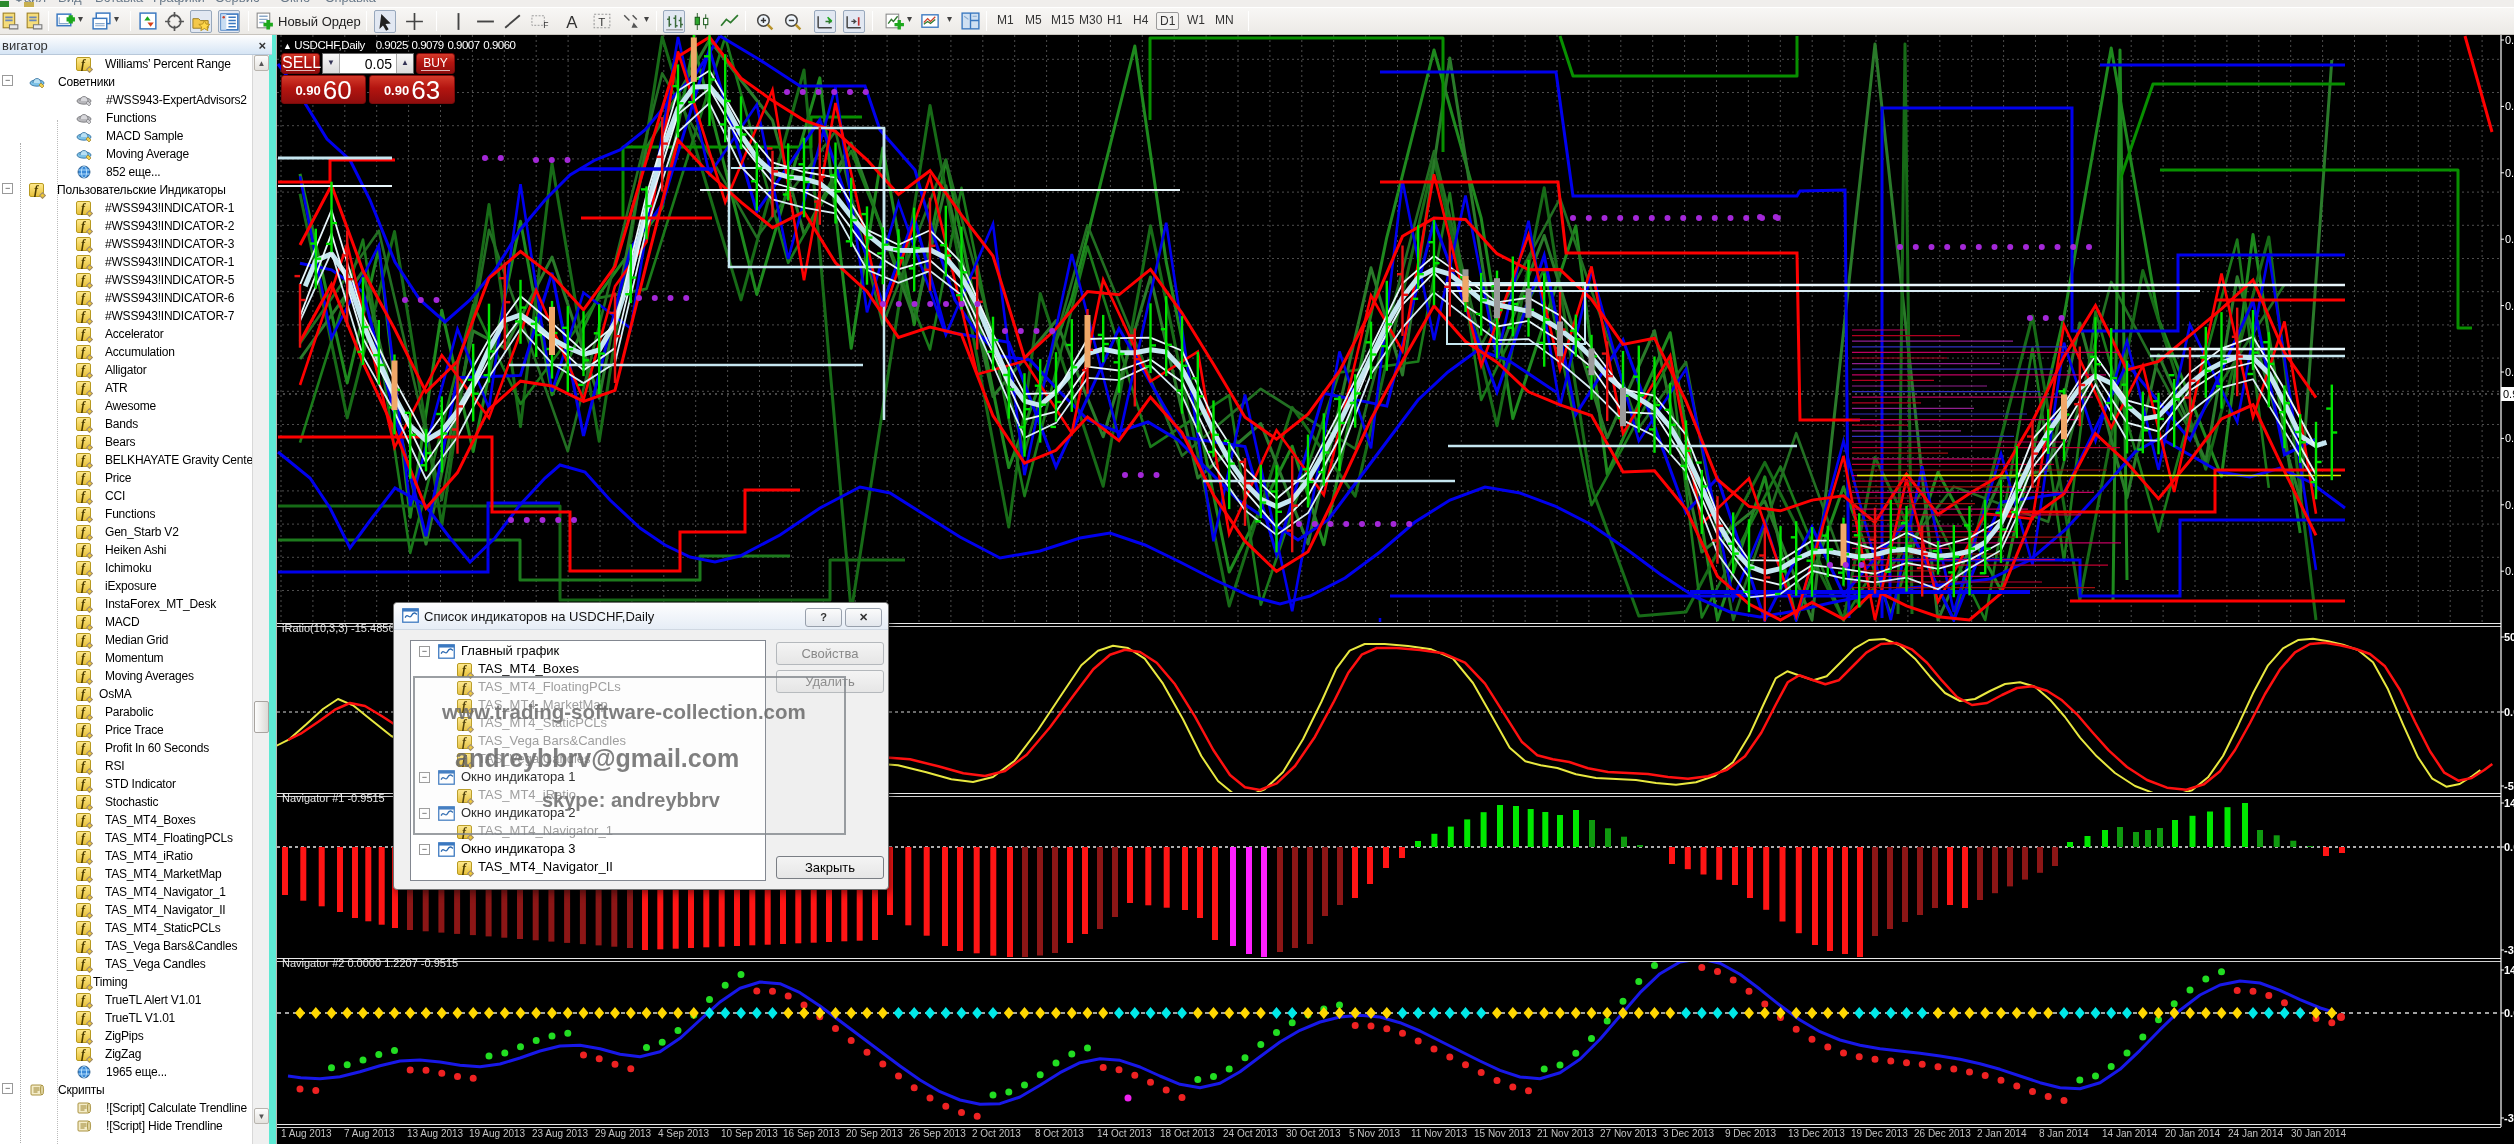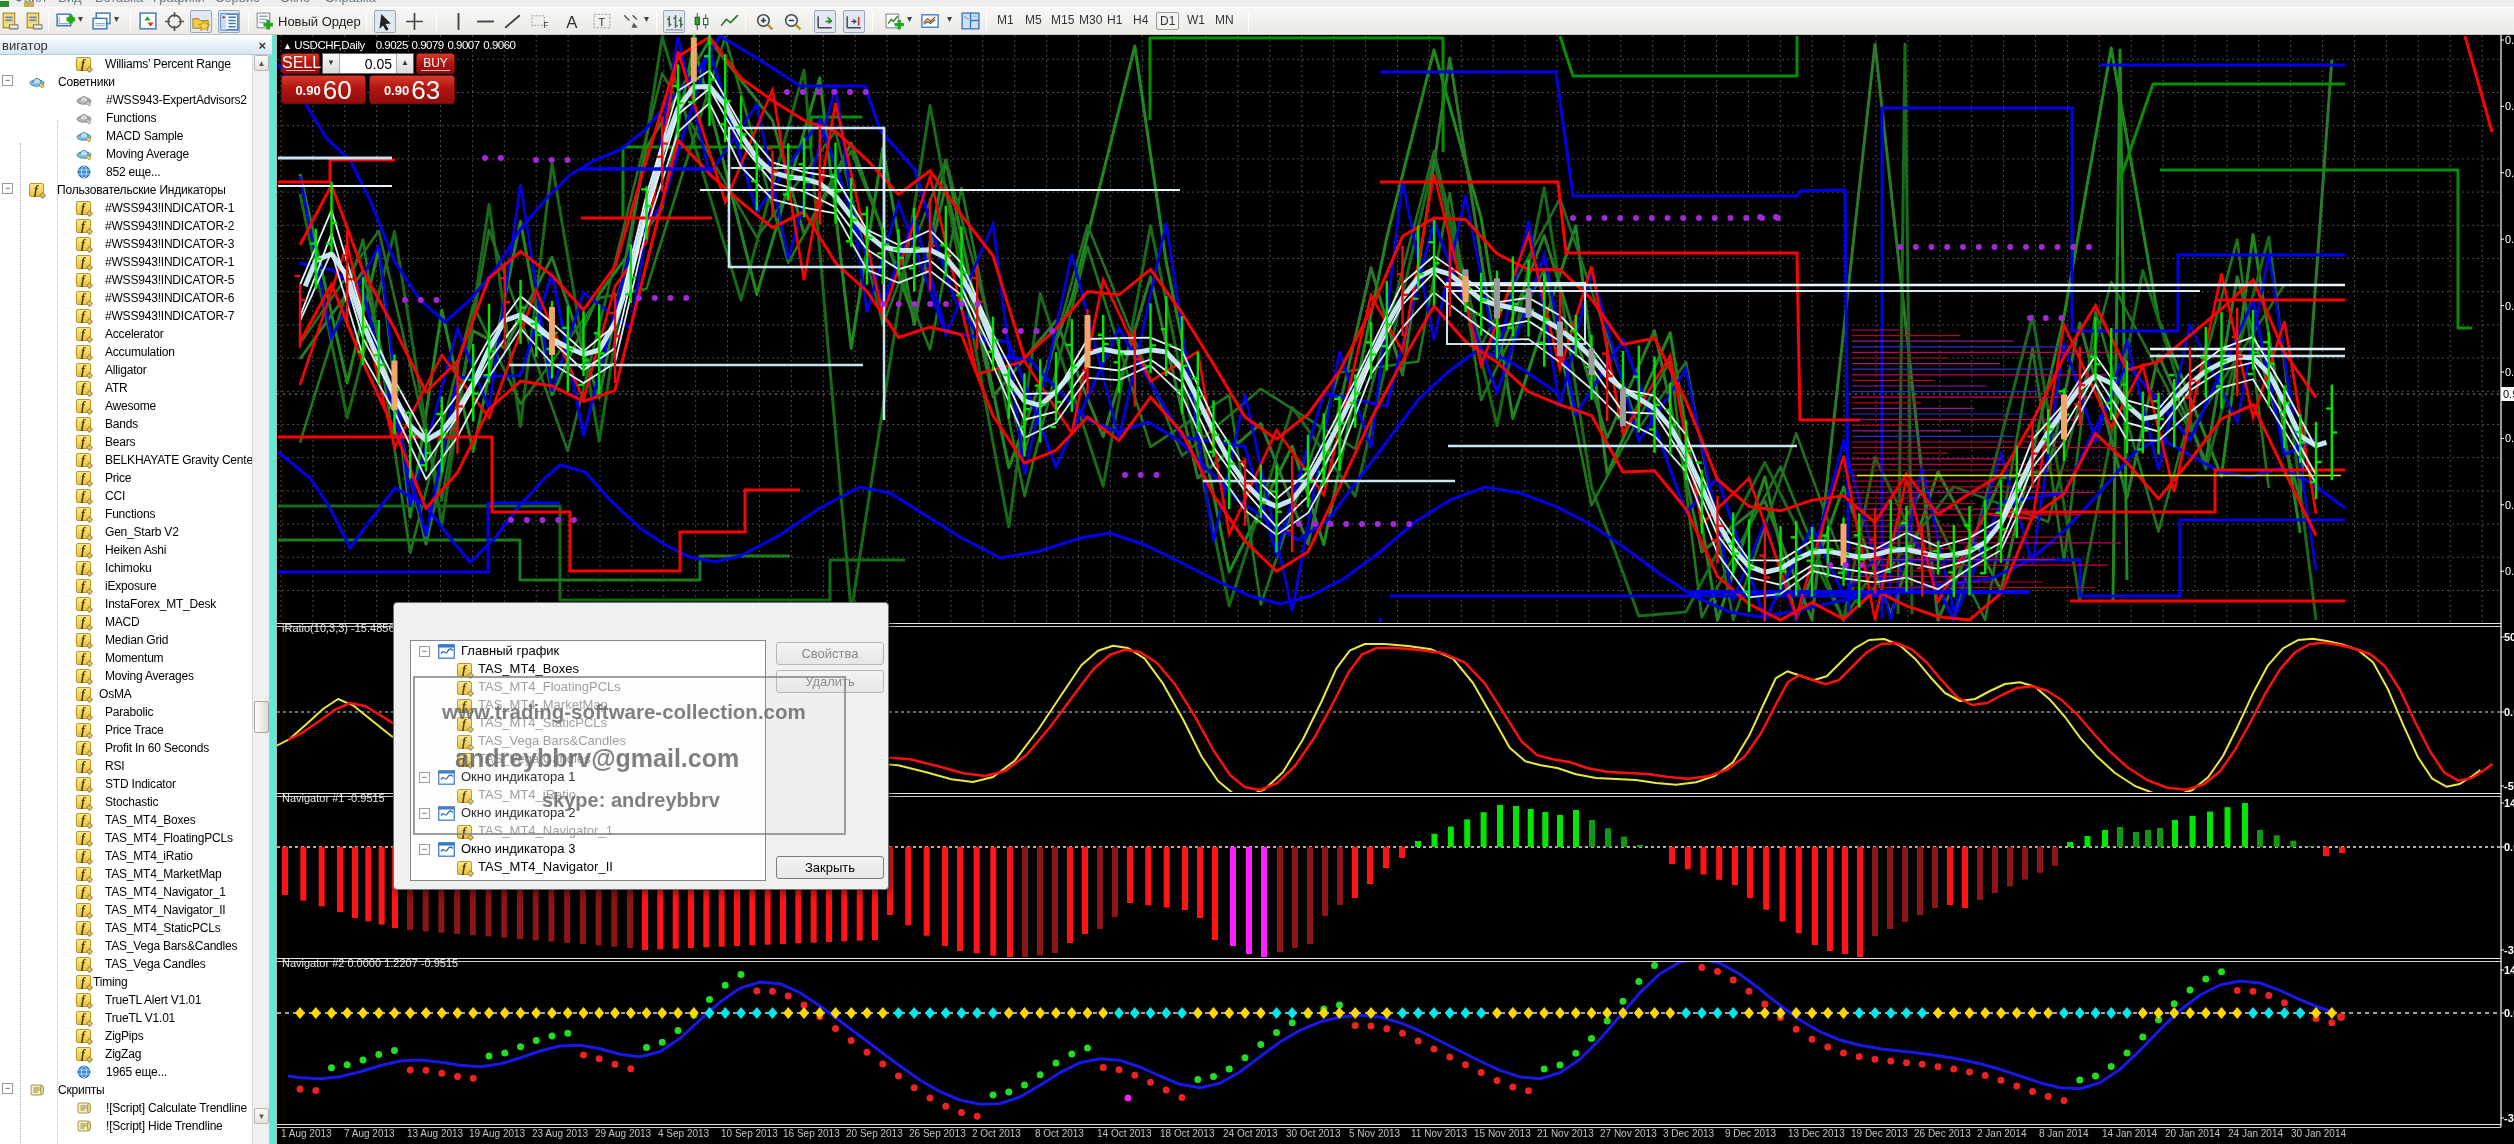--- a/index.html
+++ b/index.html
@@ -1204,20 +1204,26 @@
   <div id="tspin">
         <span class="dn">▼</span>
         <span class="val">0.05</span>
         <span class="up">▲</span>
       </div>
   <div class="trbtn" id="tbuy">BUY</div>
   <div class="trbtn" id="tpsell"><span class="smpx">0.90</span><span class="bigpx">60</span></div>
   <div class="trbtn" id="tpbuy"><span class="smpx">0.90</span><span class="bigpx">63</span></div>
 </div>
 <div id="dlg">
+  <div id="dcap"><svg class="dic" viewBox="0 0 16 14">
+          <rect x="0.7" y="0.7" width="14.6" height="12.6" fill="#fff" stroke="#3a78c0" stroke-width="1.2"></rect>
+          <rect x="0.7" y="0.7" width="14.6" height="2.6" fill="#3a78c0"></rect>
+          <path d="M3 9 C5 4,7 11,9 7 S13 5,14 6" stroke="#2a68b0" fill="none" stroke-width="1.3"></path>
+        </svg>Список индикаторов на USDCHF,Daily
+    <div class="dbtn" id="dhelp">?</div><div class="dbtn" id="dclose">✕</div></div>
   <div id="dtreebox">
         <div class="drow" style="top:2px;padding-left:8px"><span class="dexp">−</span><svg class="dic" viewBox="0 0 16 14">
             <rect x="0.7" y="0.7" width="14.6" height="12.6" fill="#fff" stroke="#3a78c0" stroke-width="1.2"></rect>
             <rect x="0.7" y="0.7" width="14.6" height="2.6" fill="#3a78c0"></rect>
             <path d="M3 9 C5 4,7 11,9 7 S13 5,14 6" stroke="#2a68b0" fill="none" stroke-width="1.3"></path>
           </svg><span class="dk">Главный график</span></div>
         <div class="drow" style="top:20px;padding-left:46px"><span class="fic" style="background:linear-gradient(180deg,#ffe98c,#e8c23c)"><i>f</i><b></b></span><span class="dk">TAS_MT4_Boxes</span></div>
         <div class="drow" style="top:38px;padding-left:46px"><span class="fic" style="background:linear-gradient(180deg,#ffe98c,#e8c23c)"><i>f</i><b></b></span><span class="dg">TAS_MT4_FloatingPCLs</span></div>
         <div class="drow" style="top:56px;padding-left:46px"><span class="fic" style="background:linear-gradient(180deg,#ffe98c,#e8c23c)"><i>f</i><b></b></span><span class="dg">TAS_MT4_MarketMap</span></div>
         <div class="drow" style="top:74px;padding-left:46px"><span class="fic" style="background:linear-gradient(180deg,#ffe98c,#e8c23c)"><i>f</i><b></b></span><span class="dg">TAS_MT4_StaticPCLs</span></div>

